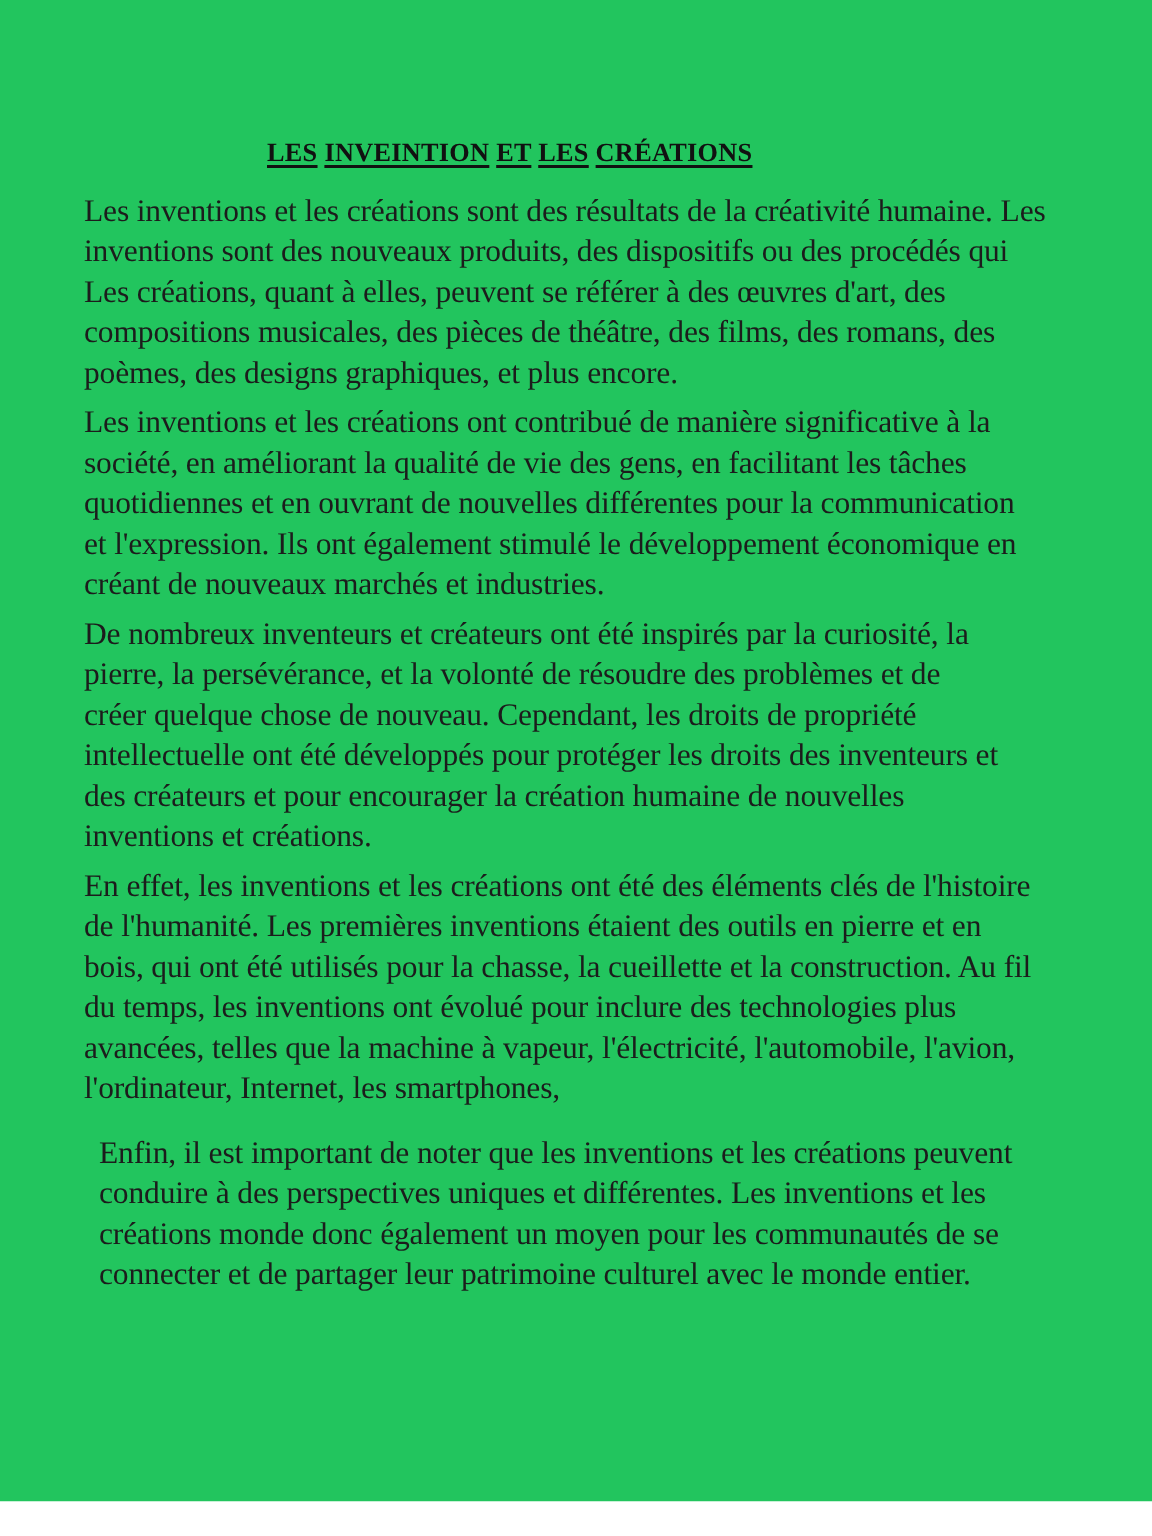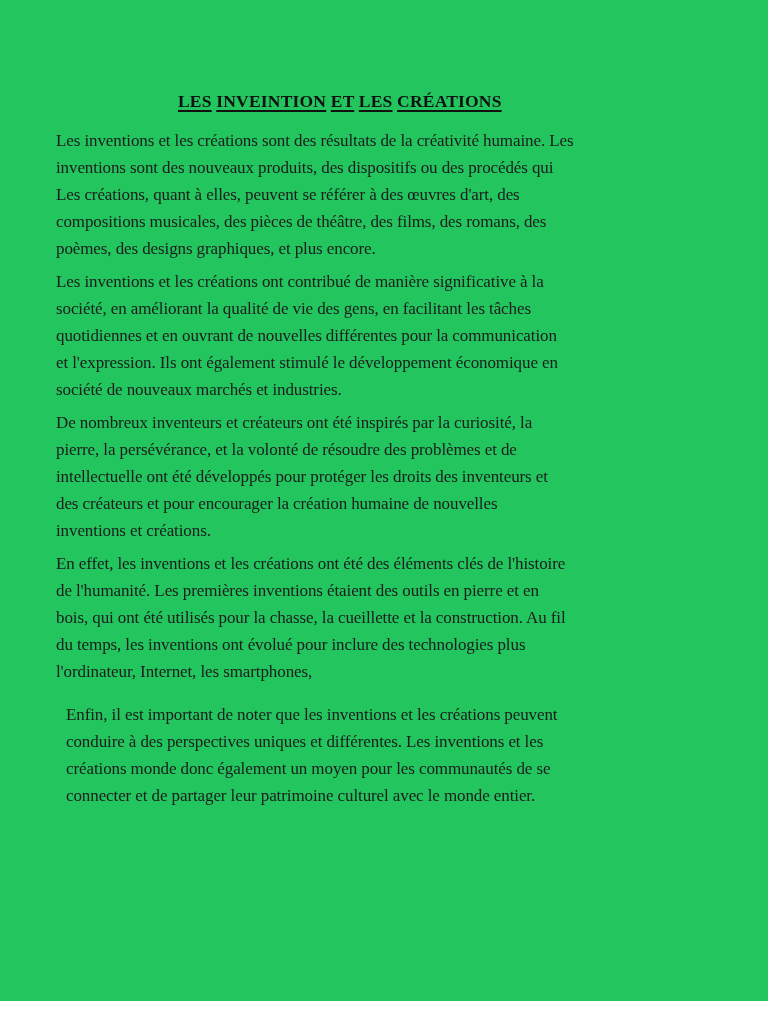--- a/index.html
+++ b/index.html
@@ -34,21 +34,21 @@
   }
   .title-word {
     text-decoration: underline;
     text-decoration-thickness: 2px;
     text-underline-offset: 3px;
   }
   .para {
     margin: 0 0 6px 0;
   }
   .line {
-    font-size: 17px;
+    font-size: 21px;
     line-height: 27px;
     letter-spacing: -0.1px;
     white-space: nowrap;
   }
   .para-last {
     margin-top: 16px;
     padding-left: 10px;
   }
 </style>
 </head>
@@ -65,36 +65,38 @@
       <div class="line">Les créations, quant à elles, peuvent se référer à des œuvres d'art, des</div>
       <div class="line">compositions musicales, des pièces de théâtre, des films, des romans, des</div>
       <div class="line">poèmes, des designs graphiques, et plus encore.</div>
     </div>
 
     <div class="para">
       <div class="line">Les inventions et les créations ont contribué de manière significative à la</div>
       <div class="line">société, en améliorant la qualité de vie des gens, en facilitant les tâches</div>
       <div class="line">quotidiennes et en ouvrant de nouvelles différentes pour la communication</div>
       <div class="line">et l'expression. Ils ont également stimulé le développement économique en</div>
-      <div class="line">société de nouveaux marchés et industries.</div>
+      <div class="line">créant de nouveaux marchés et industries.</div>
     </div>
 
     <div class="para">
       <div class="line">De nombreux inventeurs et créateurs ont été inspirés par la curiosité, la</div>
       <div class="line">pierre, la persévérance, et la volonté de résoudre des problèmes et de</div>
+      <div class="line">créer quelque chose de nouveau. Cependant, les droits de propriété</div>
       <div class="line">intellectuelle ont été développés pour protéger les droits des inventeurs et</div>
       <div class="line">des créateurs et pour encourager la création humaine de nouvelles</div>
       <div class="line">inventions et créations.</div>
     </div>
 
     <div class="para">
       <div class="line">En effet, les inventions et les créations ont été des éléments clés de l'histoire</div>
       <div class="line">de l'humanité. Les premières inventions étaient des outils en pierre et en</div>
       <div class="line">bois, qui ont été utilisés pour la chasse, la cueillette et la construction. Au fil</div>
       <div class="line">du temps, les inventions ont évolué pour inclure des technologies plus</div>
+      <div class="line">avancées, telles que la machine à vapeur, l'électricité, l'automobile, l'avion,</div>
       <div class="line">l'ordinateur, Internet, les smartphones,</div>
     </div>
 
     <div class="para para-last">
       <div class="line">Enfin, il est important de noter que les inventions et les créations peuvent</div>
       <div class="line">conduire à des perspectives uniques et différentes. Les inventions et les</div>
       <div class="line">créations monde donc également un moyen pour les communautés de se</div>
       <div class="line">connecter et de partager leur patrimoine culturel avec le monde entier.</div>
     </div>
 

